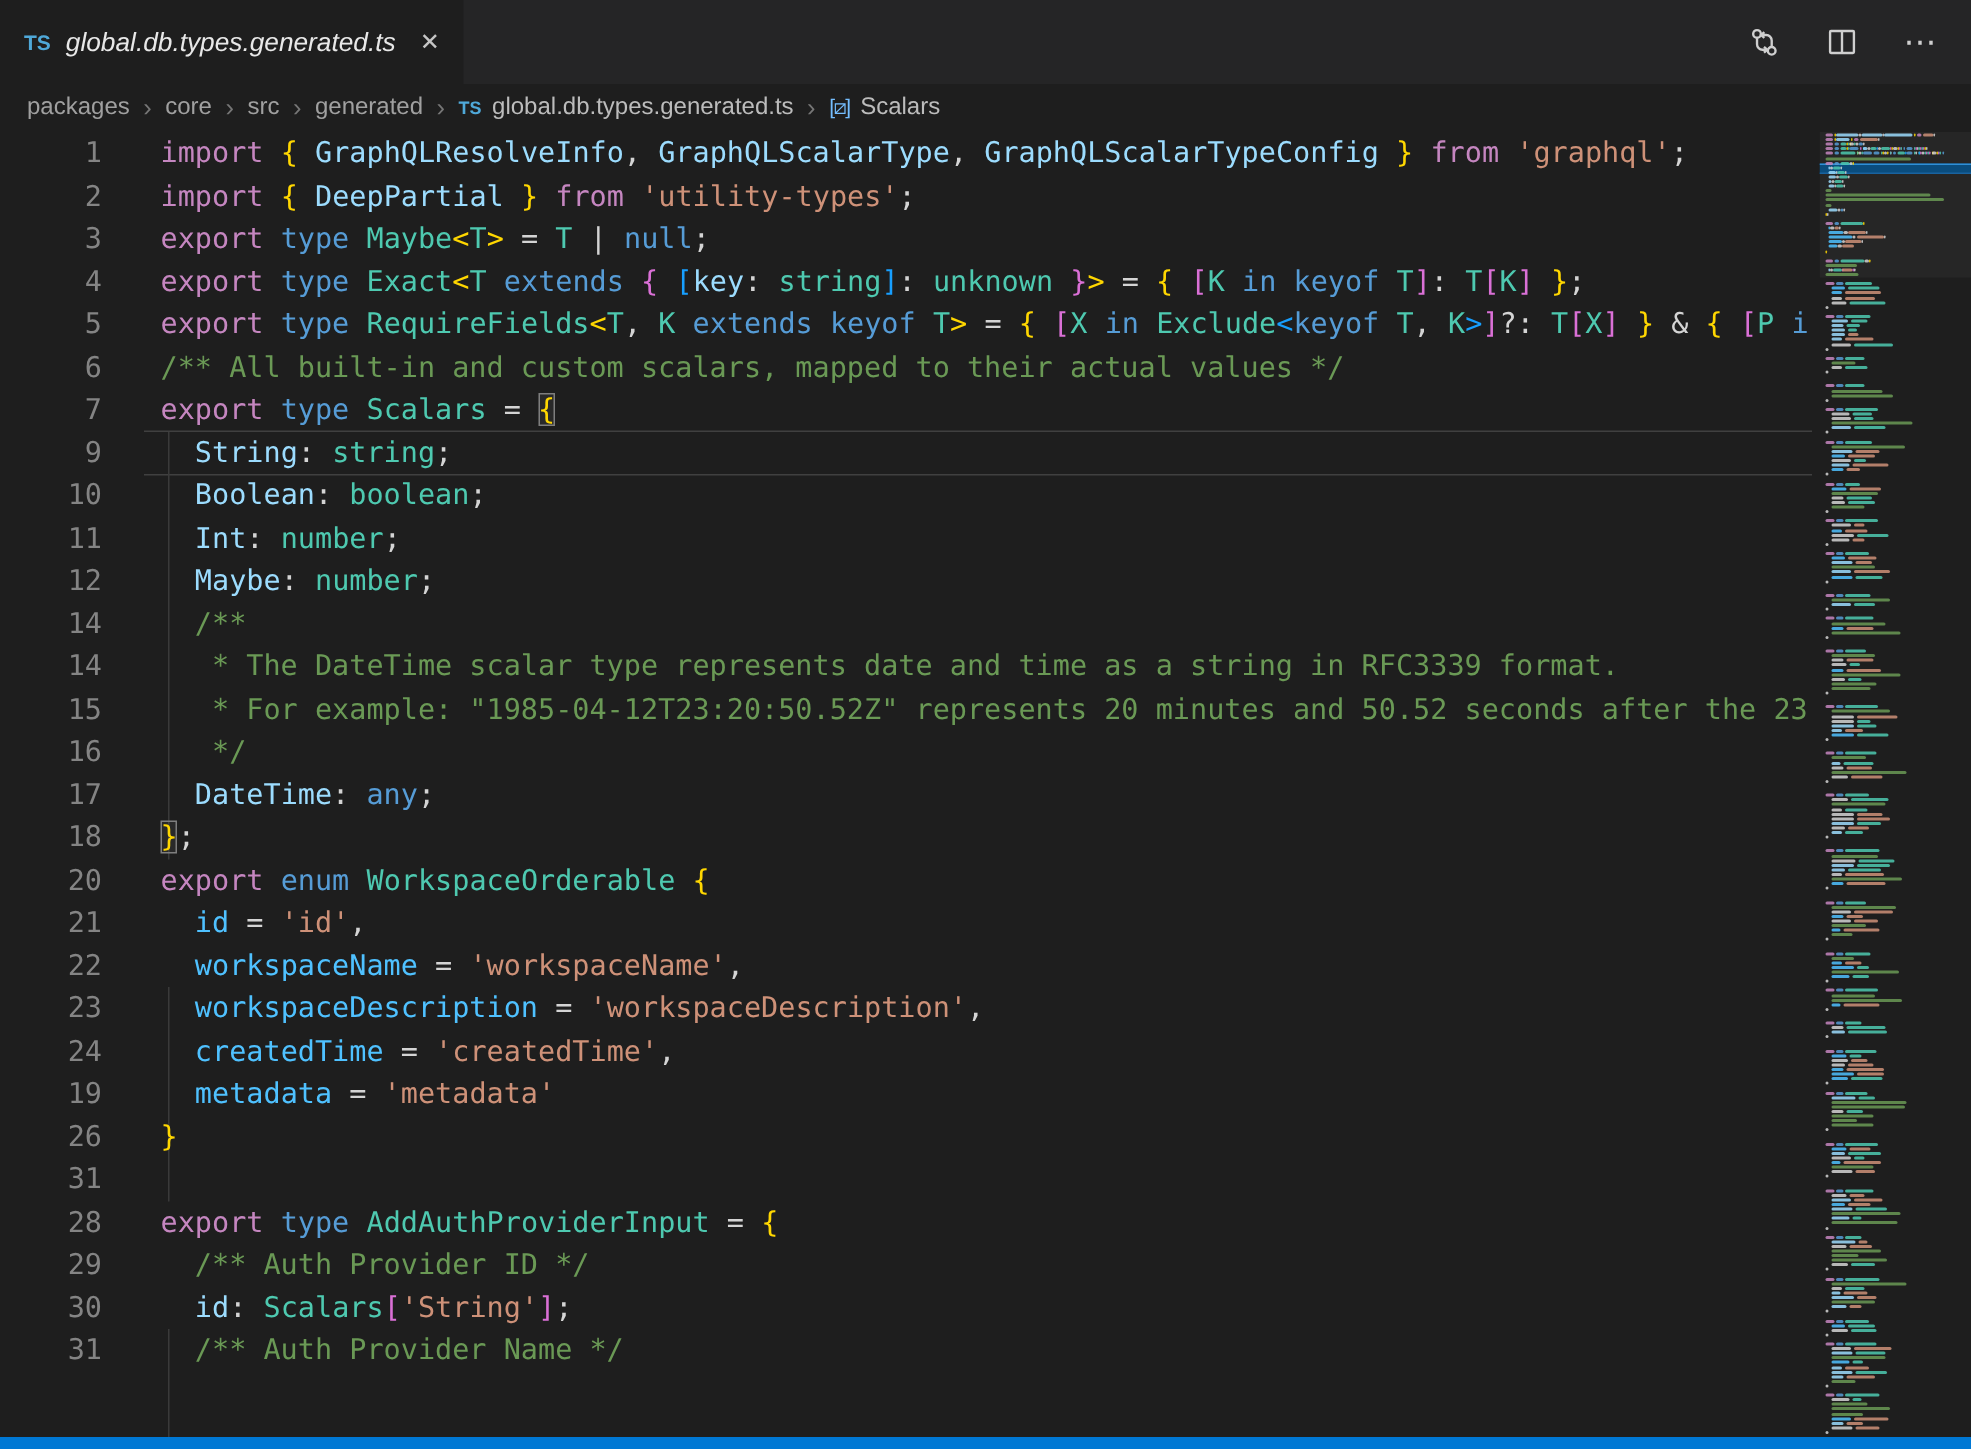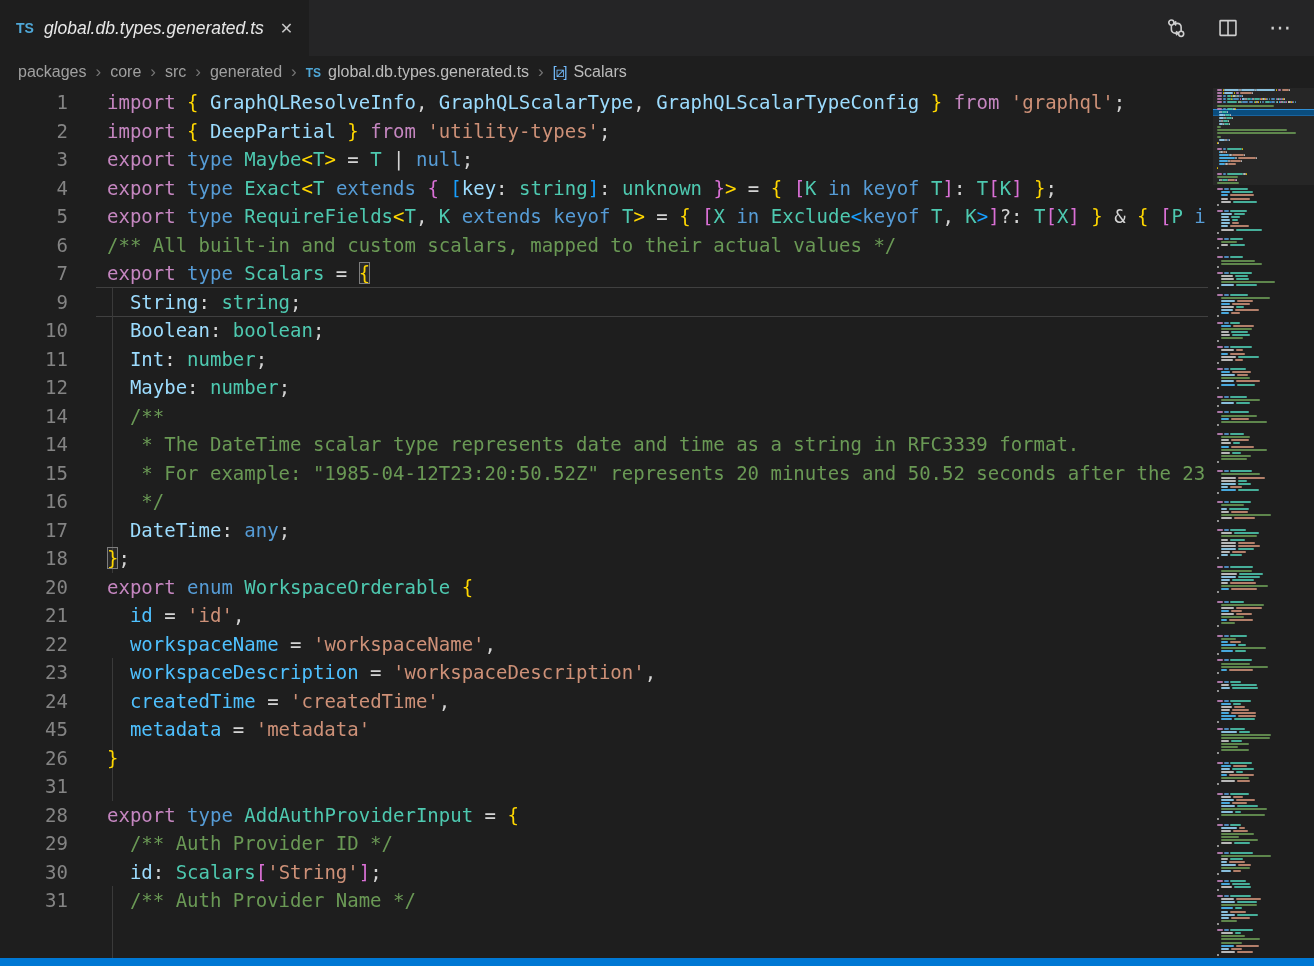--- a/index.html
+++ b/index.html
@@ -127,21 +127,21 @@
     <div class="row"><span class="ln">14</span><span class="code"><span style="color: rgb(106, 153, 85);">   * The DateTime scalar type represents date and time as a string in RFC3339 format.</span></span></div>
     <div class="row"><span class="ln">15</span><span class="code"><span style="color: rgb(106, 153, 85);">   * For example: "1985-04-12T23:20:50.52Z" represents 20 minutes and 50.52 seconds after the 23</span></span></div>
     <div class="row"><span class="ln">16</span><span class="code"><span style="color: rgb(106, 153, 85);">   */</span></span></div>
     <div class="row"><span class="ln">17</span><span class="code"><span style="color: rgb(212, 212, 212);">  </span><span style="color: rgb(156, 220, 254);">DateTime</span><span style="color: rgb(212, 212, 212);">: </span><span style="color: rgb(86, 156, 214);">any</span><span style="color: rgb(212, 212, 212);">;</span></span></div>
     <div class="row"><span class="ln">18</span><span class="code"><span class="match" style="color: rgb(255, 215, 0);">}</span><span style="color: rgb(212, 212, 212);">;</span></span></div>
     <div class="row"><span class="ln">20</span><span class="code"><span style="color: rgb(197, 134, 192);">export</span><span style="color: rgb(212, 212, 212);"> </span><span style="color: rgb(86, 156, 214);">enum</span><span style="color: rgb(212, 212, 212);"> </span><span style="color: rgb(78, 201, 176);">WorkspaceOrderable</span><span style="color: rgb(212, 212, 212);"> </span><span style="color: rgb(255, 215, 0);">{</span></span></div>
     <div class="row"><span class="ln">21</span><span class="code"><span style="color: rgb(212, 212, 212);">  </span><span style="color: rgb(79, 193, 255);">id</span><span style="color: rgb(212, 212, 212);"> = </span><span style="color: rgb(206, 145, 120);">'id'</span><span style="color: rgb(212, 212, 212);">,</span></span></div>
     <div class="row"><span class="ln">22</span><span class="code"><span style="color: rgb(212, 212, 212);">  </span><span style="color: rgb(79, 193, 255);">workspaceName</span><span style="color: rgb(212, 212, 212);"> = </span><span style="color: rgb(206, 145, 120);">'workspaceName'</span><span style="color: rgb(212, 212, 212);">,</span></span></div>
     <div class="row"><span class="ln">23</span><span class="code"><span style="color: rgb(212, 212, 212);">  </span><span style="color: rgb(79, 193, 255);">workspaceDescription</span><span style="color: rgb(212, 212, 212);"> = </span><span style="color: rgb(206, 145, 120);">'workspaceDescription'</span><span style="color: rgb(212, 212, 212);">,</span></span></div>
     <div class="row"><span class="ln">24</span><span class="code"><span style="color: rgb(212, 212, 212);">  </span><span style="color: rgb(79, 193, 255);">createdTime</span><span style="color: rgb(212, 212, 212);"> = </span><span style="color: rgb(206, 145, 120);">'createdTime'</span><span style="color: rgb(212, 212, 212);">,</span></span></div>
-    <div class="row"><span class="ln">45</span><span class="code"><span style="color: rgb(212, 212, 212);">  </span><span style="color: rgb(79, 193, 255);">metadata</span><span style="color: rgb(212, 212, 212);"> = </span><span style="color: rgb(206, 145, 120);">'metadata'</span></span></div>
+    <div class="row"><span class="ln">19</span><span class="code"><span style="color: rgb(212, 212, 212);">  </span><span style="color: rgb(79, 193, 255);">metadata</span><span style="color: rgb(212, 212, 212);"> = </span><span style="color: rgb(206, 145, 120);">'metadata'</span></span></div>
     <div class="row"><span class="ln">26</span><span class="code"><span style="color: rgb(255, 215, 0);">}</span></span></div>
     <div class="row"><span class="ln">31</span><span class="code"></span></div>
     <div class="row"><span class="ln">28</span><span class="code"><span style="color: rgb(197, 134, 192);">export</span><span style="color: rgb(212, 212, 212);"> </span><span style="color: rgb(86, 156, 214);">type</span><span style="color: rgb(212, 212, 212);"> </span><span style="color: rgb(78, 201, 176);">AddAuthProviderInput</span><span style="color: rgb(212, 212, 212);"> = </span><span style="color: rgb(255, 215, 0);">{</span></span></div>
     <div class="row"><span class="ln">29</span><span class="code"><span style="color: rgb(106, 153, 85);">  /** Auth Provider ID */</span></span></div>
     <div class="row"><span class="ln">30</span><span class="code"><span style="color: rgb(212, 212, 212);">  </span><span style="color: rgb(156, 220, 254);">id</span><span style="color: rgb(212, 212, 212);">: </span><span style="color: rgb(78, 201, 176);">Scalars</span><span style="color: rgb(218, 112, 214);">[</span><span style="color: rgb(206, 145, 120);">'String'</span><span style="color: rgb(218, 112, 214);">]</span><span style="color: rgb(212, 212, 212);">;</span></span></div>
     <div class="row"><span class="ln">31</span><span class="code"><span style="color: rgb(106, 153, 85);">  /** Auth Provider Name */</span></span></div>
   </div>
 
 <div class="minimap" id="minimap">
   <div class="mm-slider"></div>

